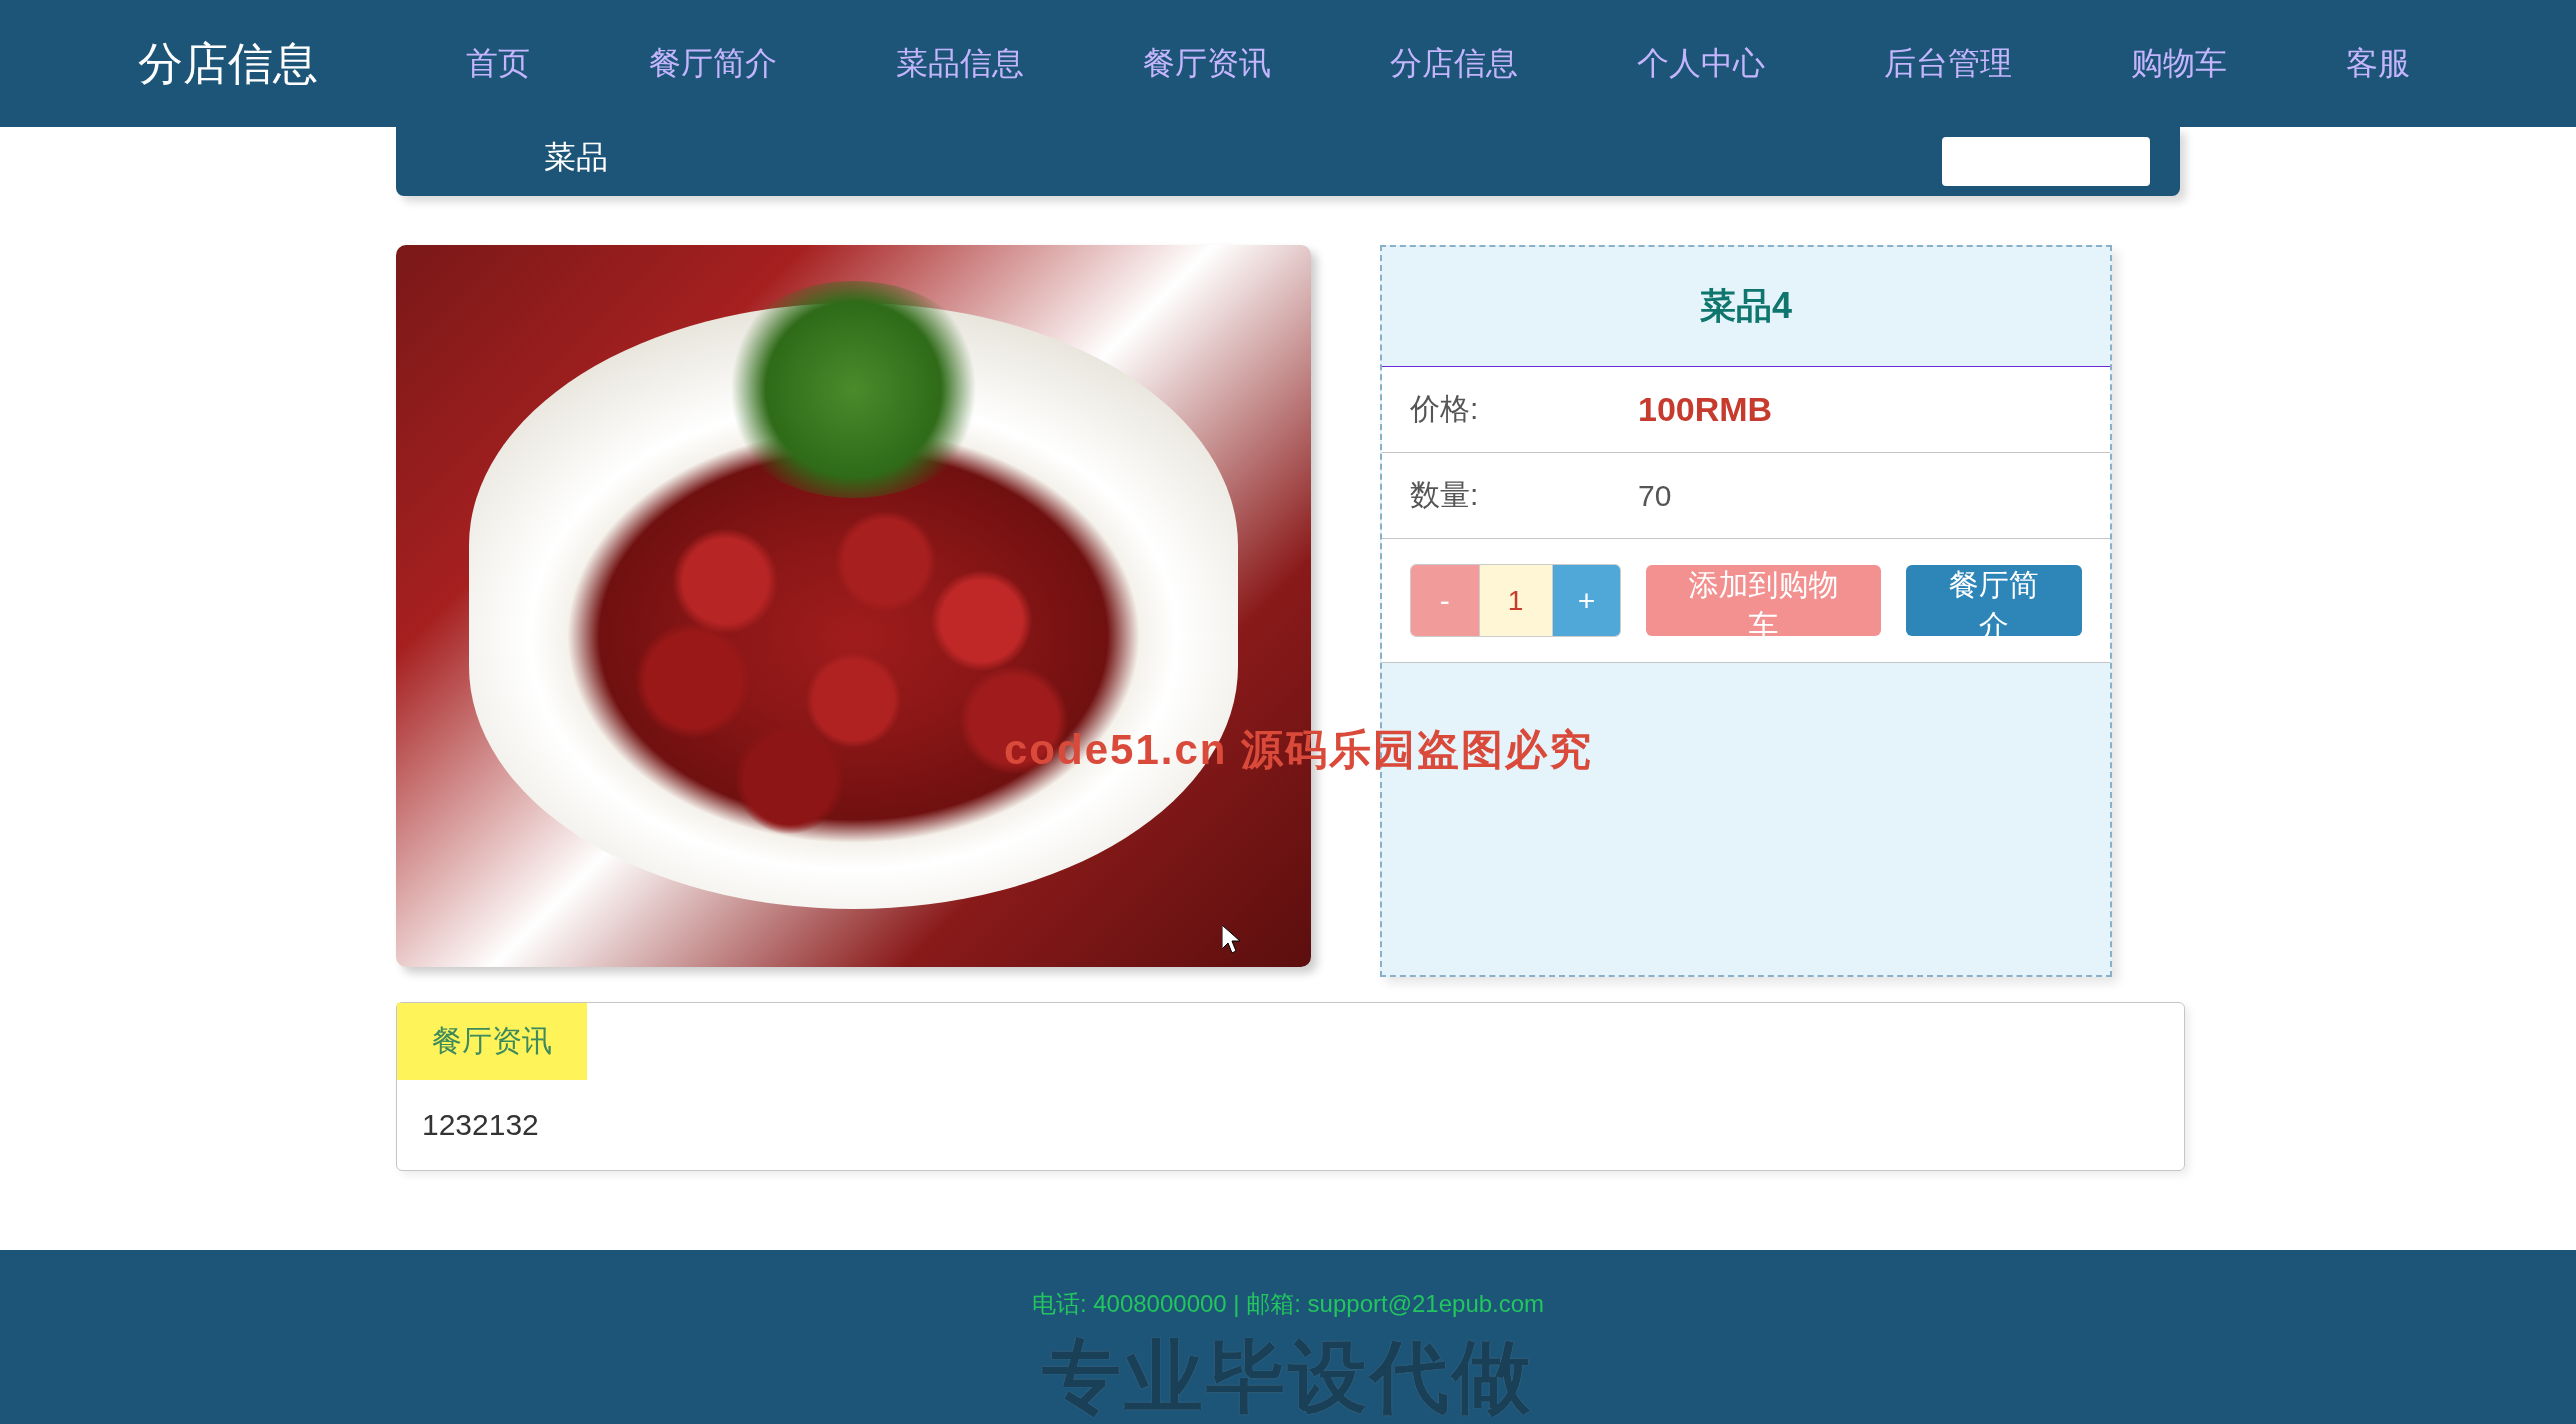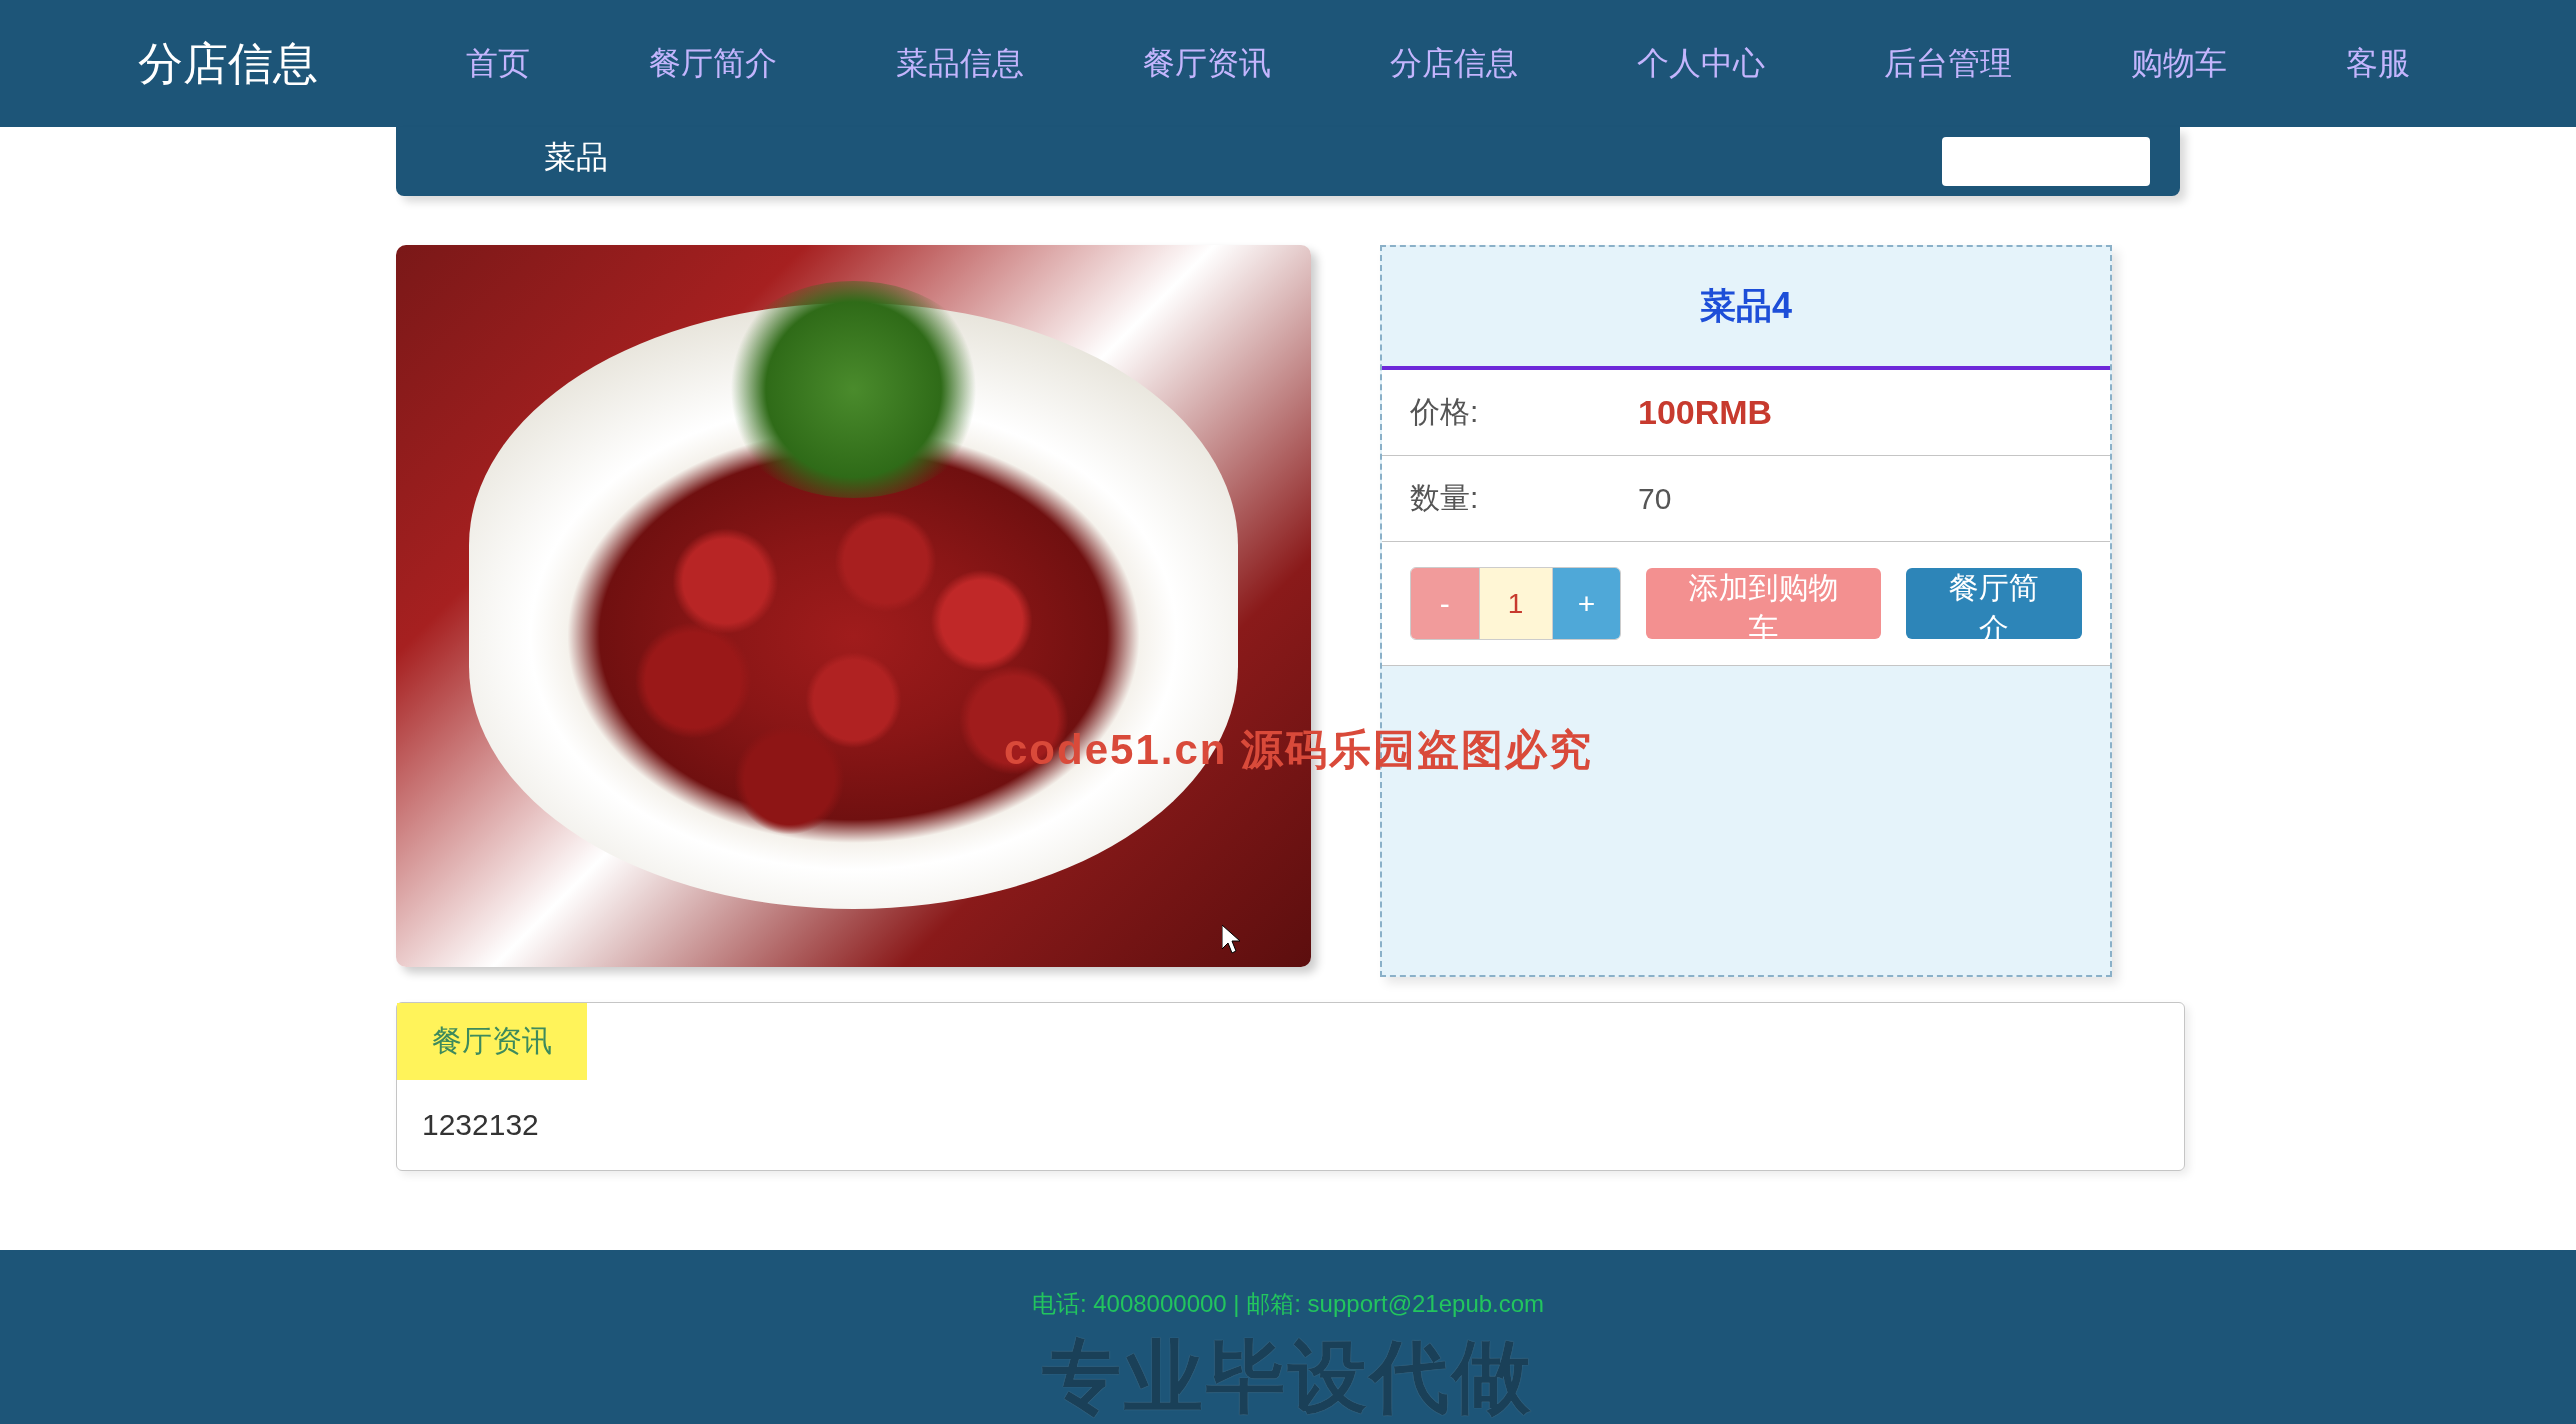--- a/index.html
+++ b/index.html
@@ -124,29 +124,29 @@
     }
     .product-info {
       width: 732px;
       height: 732px;
       border: 2px dashed #8ab0c8;
       background: #e5f3fa;
       box-shadow: 6px 6px 10px rgba(0,0,0,0.1);
     }
     .product-title {
       text-align: center;
-      color: #1d4ed8;
+      color: #0f766e;
       font-size: 36px;
       font-weight: bold;
       padding: 35px 0;
     }
     .info-row {
       display: flex;
       background: #ffffff;
-      border-top: 4px solid #6d28d9;
+      border-top: 1px solid #6d28d9;
       border-bottom: 1px solid #c5c5c5;
       padding: 22px 28px;
       align-items: center;
     }
     .info-row + .info-row {
       border-top: none;
     }
     .info-label {
       color: #555;
       font-size: 30px;

